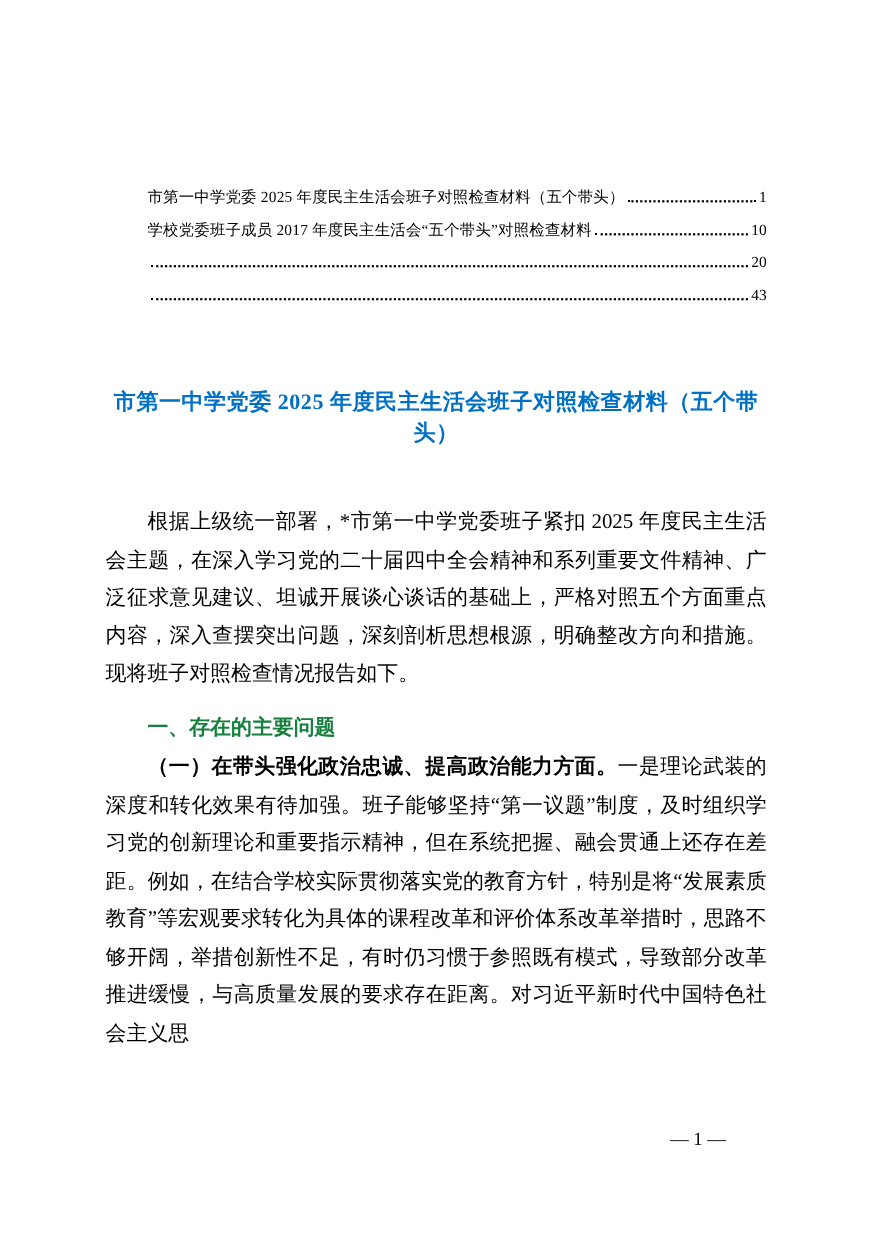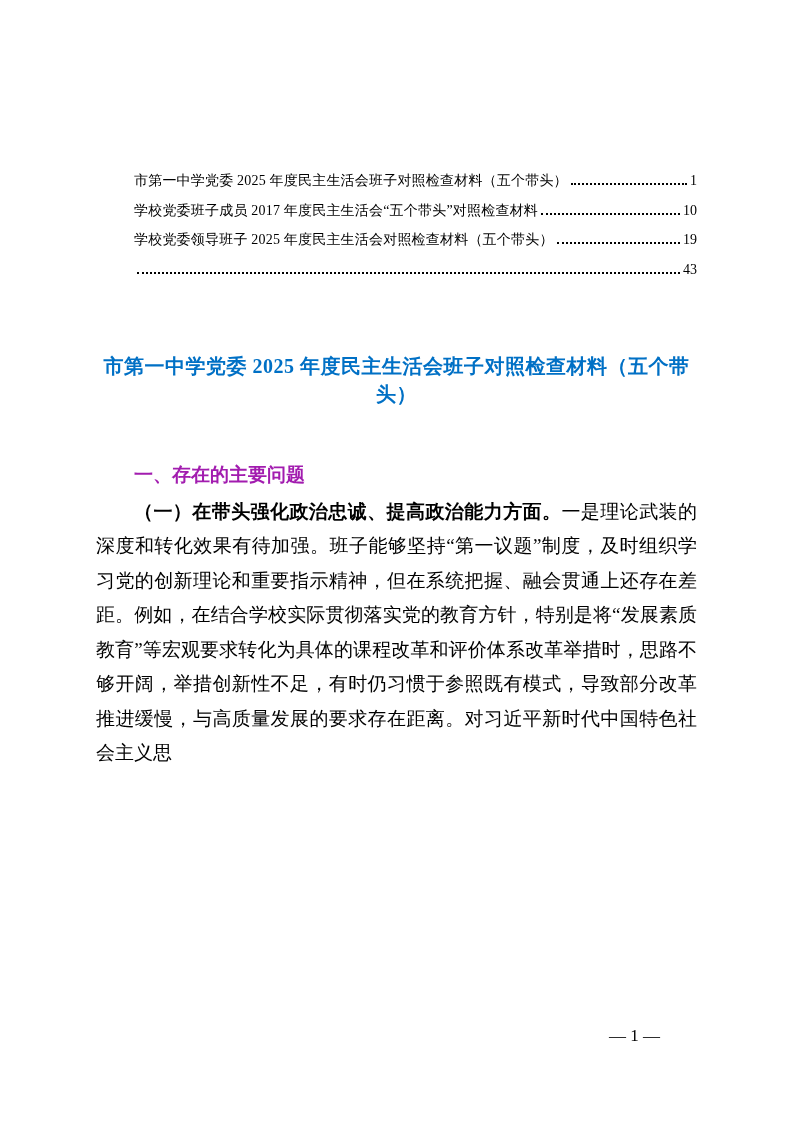--- a/index.html
+++ b/index.html
@@ -69,21 +69,21 @@
     margin: 0;
     text-indent: 2em;
   }
   h2.sec {
     margin: 14px 0 2px 0;
     font-size: 19px;
     font-weight: bold;
     text-indent: 2em;
     line-height: 34.5px;
     font-family: "Liberation Sans", "DejaVu Sans", sans-serif;
-    color: #a21caf;
+    color: #15803d;
   }
   p.para + p.para {
     margin-top: 15px;
   }
   .lead-bold {
     font-weight: bold;
   }
   
   .footer {
     position: absolute;
@@ -112,36 +112,36 @@
         <span class="toc-page">1</span>
       </div>
 
       <div class="toc-item">
         <span class="toc-label">学校党委班子成员 2017 年度民主生活会“五个带头”对照检查材料</span>
         <span class="toc-dots"></span>
         <span class="toc-page">10</span>
       </div>
 
       <div class="toc-item">
-        <span class="toc-label">学校党委领导班子 2025 年度民主生活会对照检查材料（五个带头）</span>
         <span class="toc-dots"></span>
-        <span class="toc-page">19</span>
+        <span class="toc-page">20</span>
       </div>
 
       <div class="toc-item">
         <span class="toc-dots"></span>
         <span class="toc-page">43</span>
       </div>
 
     </div>
 
     <h1 class="doc-title">市第一中学党委 2025 年度民主生活会班子对照检查材料（五个带头）</h1>
 
     <div class="body-text">
 
+      <p class="para">根据上级统一部署，*市第一中学党委班子紧扣 2025 年度民主生活会主题，在深入学习党的二十届四中全会精神和系列重要文件精神、广泛征求意见建议、坦诚开展谈心谈话的基础上，严格对照五个方面重点内容，深入查摆突出问题，深刻剖析思想根源，明确整改方向和措施。现将班子对照检查情况报告如下。</p>
 
       <h2 class="sec">一、存在的主要问题</h2>
 
 
       <p class="para"><span class="lead-bold">（一）在带头强化政治忠诚、提高政治能力方面。</span><span>一是理论武装的深度和转化效果有待加强。班子能够坚持“第一议题”制度，及时组织学习党的创新理论和重要指示精神，但在系统把握、融会贯通上还存在差距。例如，在结合学校实际贯彻落实党的教育方针，特别是将“发展素质教育”等宏观要求转化为具体的课程改革和评价体系改革举措时，思路不够开阔，举措创新性不足，有时仍习惯于参照既有模式，导致部分改革推进缓慢，与高质量发展的要求存在距离。对习近平新时代中国特色社会主义思</span></p>
 
     </div>
 
   </div>
 

